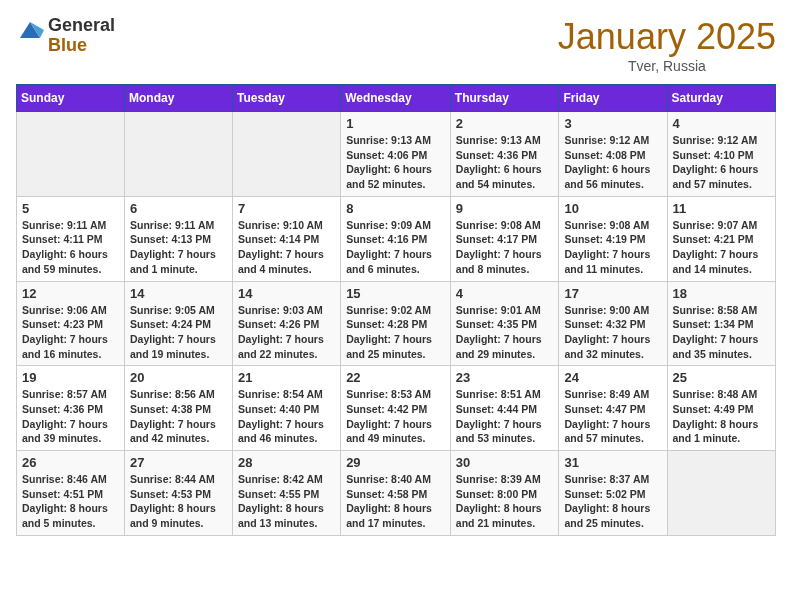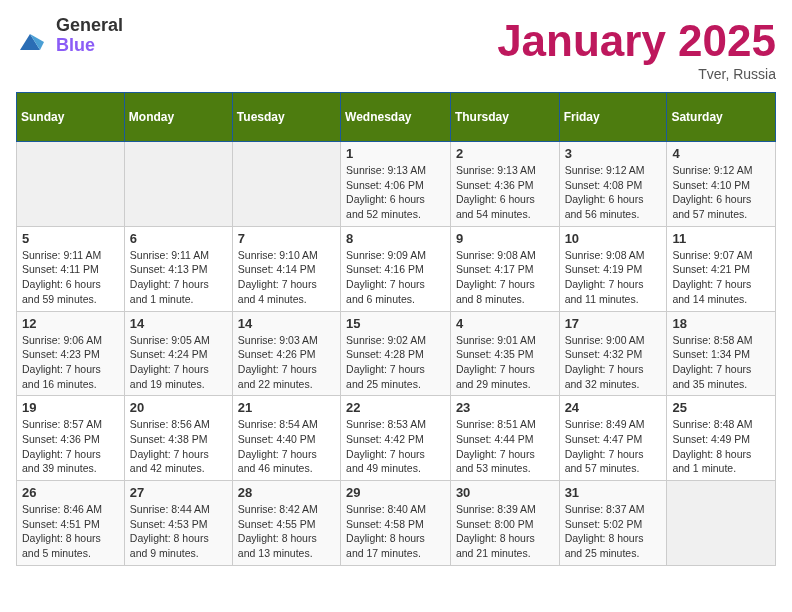--- a/index.html
+++ b/index.html
@@ -11,64 +11,64 @@
       padding: 16px;
     }
     .header {
       display: flex;
       justify-content: space-between;
       align-items: flex-start;
       margin-bottom: 10px;
     }
     .logo {
       display: flex;
-      align-items: flex-end;
-      gap: 8px;
+      align-items: flex-start;
     }
     .logo-text {
       display: flex;
       flex-direction: column;
       line-height: 1.1;
     }
     .logo-general {
       font-size: 18px;
       font-weight: bold;
       color: #333;
     }
     .logo-blue {
       font-size: 18px;
       font-weight: bold;
-      color: #8b5cf6;
+      color: #a16207;
     }
     .logo-icon {
       width: 28px;
       height: 28px;
       margin-right: 4px;
     }
     .title-block {
       text-align: right;
     }
     .month-title {
-      font-size: 44px;
-      font-weight: bold;
-      color: #be185d;
+      font-size: 36px;
+      font-weight: normal;
+      color: #a16207;
     }
     .location {
       font-size: 14px;
       color: #555;
+      text-align: center;
     }
     .calendar {
       width: 100%;
       border-collapse: collapse;
       font-size: 11px;
     }
     .calendar thead tr th {
-      background: #4d7c0f;
+      background: #6d28d9;
       color: #fff;
-      padding: 17px 4px;
+      padding: 6px 4px;
       text-align: left;
       font-size: 12px;
       font-weight: bold;
       border: 1px solid #1a5a9a;
     }
     .calendar tbody tr td {
       border: 1px solid #ccc;
       vertical-align: top;
       padding: 4px 5px;
       width: 113px;
@@ -87,20 +87,21 @@
       font-size: 13px;
       font-weight: bold;
       display: block;
       margin-bottom: 2px;
       color: #333;
     }
     .day-info {
       font-size: 10.5px;
       color: #333;
       line-height: 1.4;
+      font-weight: bold;
     }
     .empty-cell {
       background: #f0f0f0 !important;
     }
   </style>
 </head>
 <body>
 
 <div class="header">
   <div class="logo">

